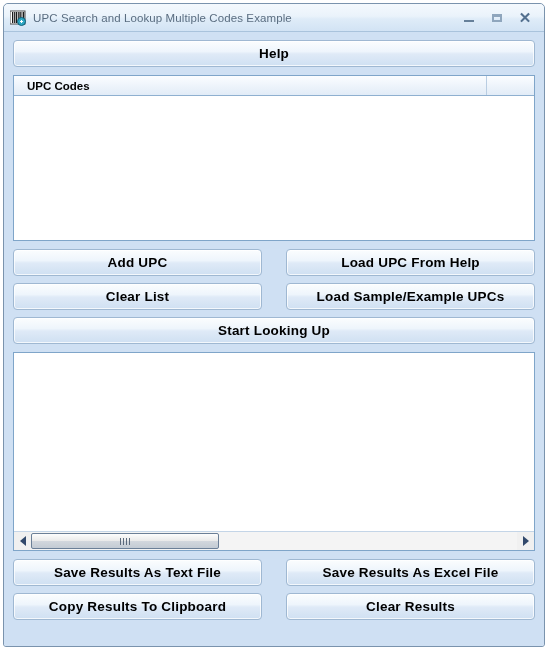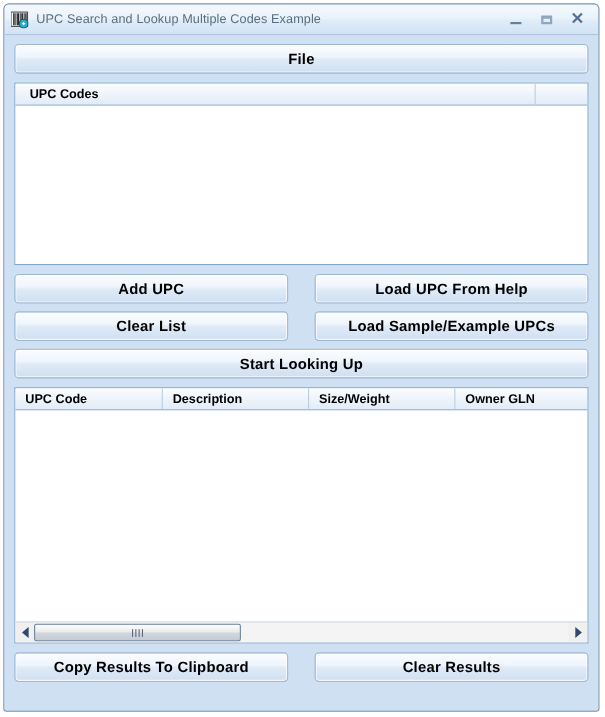--- a/index.html
+++ b/index.html
@@ -263,21 +263,21 @@
           <span class="box-max"></span>
         </div>
       <div class="winbtn">
           <span class="x-glyph">✕</span>
         </div>
     </div>
   </div>
 
   <div class="client">
 
-    <div class="btn btn-wide" id="help-button">File</div>
+    <div class="btn btn-wide" id="help-button">Help</div>
 
     <div class="listbox" id="upc-codes-list">
       <div class="lb-header">
         <div class="lb-col c1">UPC Codes</div>
         <div class="lb-col c2"></div>
       </div>
       <div class="lb-body"></div>
     </div>
 
     <div class="btn-row">
@@ -285,44 +285,42 @@
       <div class="btn btn-half">Load UPC From Help</div>
     </div>
     <div class="btn-row">
       <div class="btn btn-half">Clear List</div>
       <div class="btn btn-half">Load Sample/Example UPCs</div>
     </div>
 
     <div class="btn btn-wide" style="margin-bottom:8px;">Start Looking Up</div>
 
     <div class="listbox" id="results-list">
-      <div class="lb-header">
-        <div class="lb-col r1">UPC Code</div>
-        <div class="lb-col r2">Description</div>
-        <div class="lb-col r3">Size/Weight</div>
-        <div class="lb-col r4">Owner GLN</div>
-      </div>
       <div class="lb-body"></div>
       <div class="hscroll">
         <div class="sb-arrow left">
             <span class="tri"></span>
           </div>
         <div class="sb-track">
           <div class="sb-thumb">
               <i></i>
               <i></i>
               <i></i>
               <i></i>
             </div>
         </div>
         <div class="sb-arrow right">
             <span class="tri"></span>
           </div>
       </div>
     </div>
 
+    <div class="btn-row">
+      <div class="btn btn-half">Save Results As Text File</div>
+      <div class="btn btn-half">Save Results As Excel File</div>
+    </div>
     <div class="btn-row" style="margin-bottom:17px;">
       <div class="btn btn-half">Copy Results To Clipboard</div>
       <div class="btn btn-half">Clear Results</div>
     </div>
 
   </div>
 </div>
 
 </body></html>

